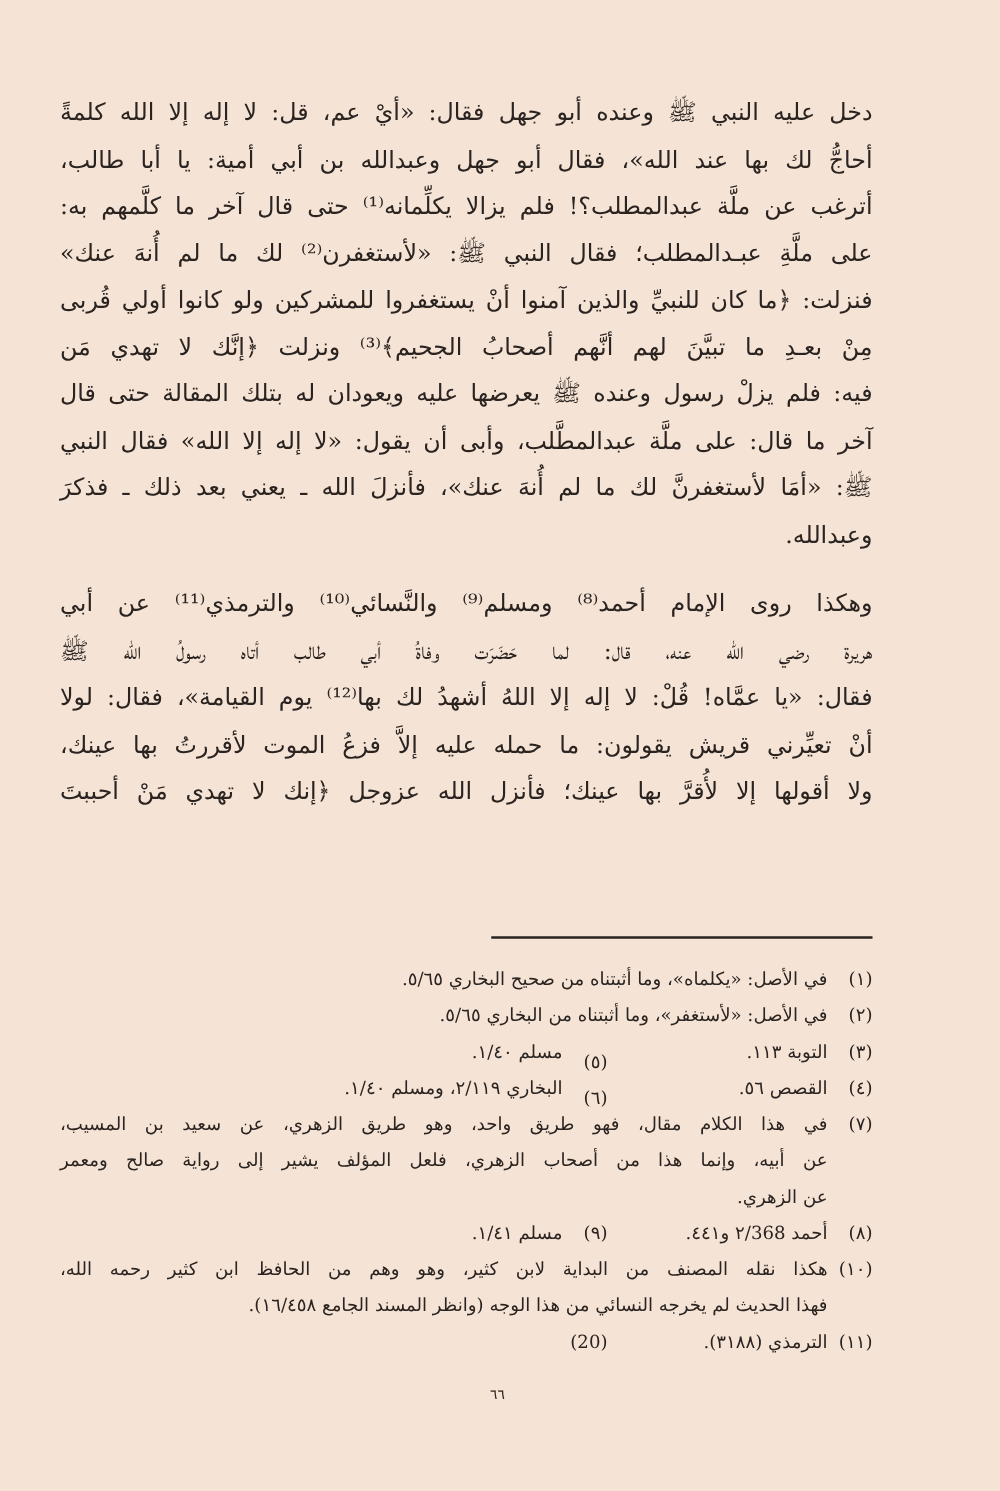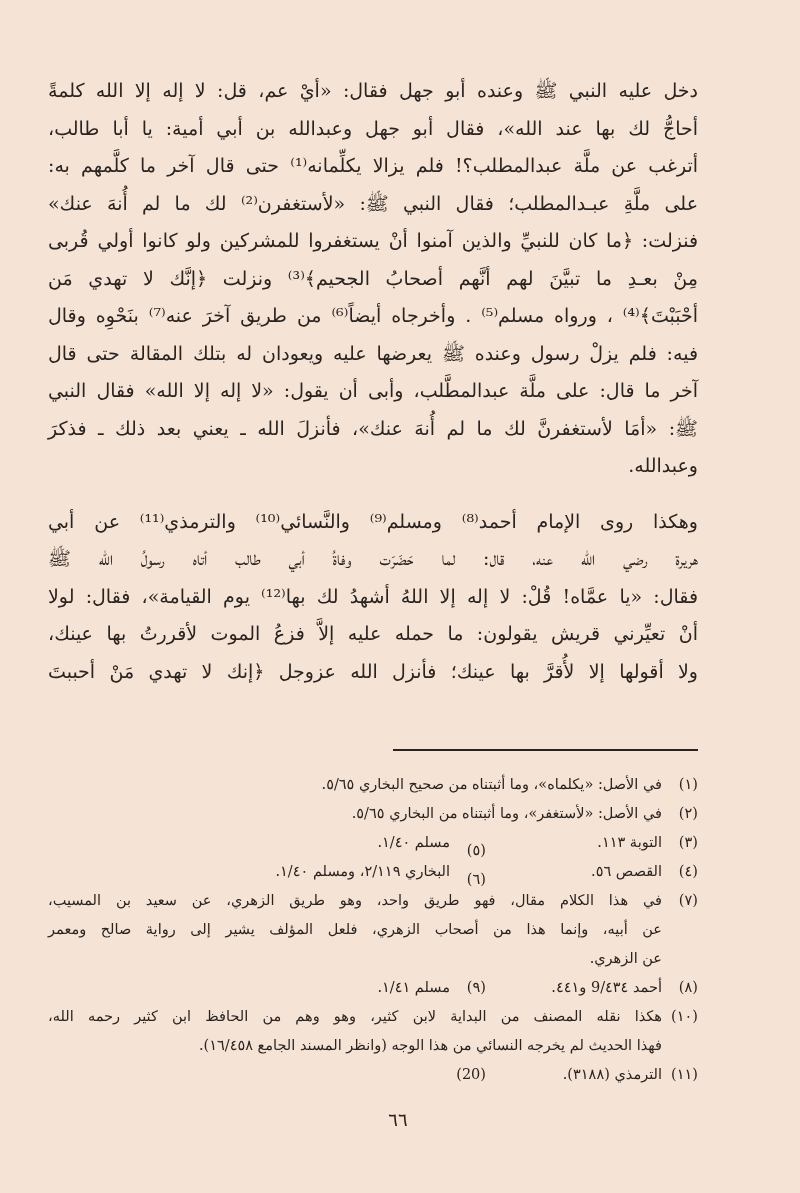--- a/index.html
+++ b/index.html
@@ -110,38 +110,37 @@
     }
     .fn-multi .fn-line.last {
       text-align-last: right;
     }
     .page-number {
       position: absolute;
       top: 1109px;
       left: 0;
       width: 700px;
       text-align: center;
-      font-size: 18px;
+      font-size: 11px;
       direction: rtl;
     }
   </style>
 </head>
 <body>
 
 <div class="page">
 
   <div class="body-text">
     <div>
       <span class="body-line">دخل عليه النبي ﷺ وعنده أبو جهل فقال: «أيْ عم، قل: لا إله إلا الله كلمةً</span>
       <span class="body-line">أحاجُّ لك بها عند الله»، فقال أبو جهل وعبدالله بن أبي أمية: يا أبا طالب،</span>
       <span class="body-line">أترغب عن ملَّة عبدالمطلب؟! فلم يزالا يكلِّمانه⁽¹⁾ حتى قال آخر ما كلَّمهم به:</span>
       <span class="body-line">على ملَّةِ عبـدالمطلب؛ فقال النبي ﷺ: «لأستغفرن⁽²⁾ لك ما لم أُنهَ عنك»</span>
       <span class="body-line">فنزلت: ﴿ما كان للنبيِّ والذين آمنوا أنْ يستغفروا للمشركين ولو كانوا أولي قُربى</span>
       <span class="body-line">مِنْ بعـدِ ما تبيَّنَ لهم أنَّهم أصحابُ الجحيم﴾⁽³⁾ ونزلت ﴿إنَّك لا تهدي مَن</span>
-      <span class="body-line">أحْبَبْتَ﴾⁽⁴⁾ ، ورواه مسلم⁽⁵⁾ . وأخرجاه أيضاً⁽⁶⁾ من طريق آخرَ عنه⁽⁷⁾ بنَحْوِه وقال</span>
       <span class="body-line">فيه: فلم يزلْ رسول وعنده ﷺ يعرضها عليه ويعودان له بتلك المقالة حتى قال</span>
       <span class="body-line">آخر ما قال: على ملَّة عبدالمطَّلب، وأبى أن يقول: «لا إله إلا الله» فقال النبي</span>
       <span class="body-line">ﷺ: «أمَا لأستغفرنَّ لك ما لم أُنهَ عنك»، فأنزلَ الله ـ يعني بعد ذلك ـ فذكرَ</span>
       <span class="body-line last">وعبدالله.</span>
     </div>
     <div class="para-gap"></div>
     <div>
       <span class="body-line">وهكذا روى الإمام أحمد⁽⁸⁾ ومسلم⁽⁹⁾ والنَّسائي⁽¹⁰⁾ والترمذي⁽¹¹⁾ عن أبي</span>
       <span class="body-line">هريرة رضي الله عنه، قال: لما حَضَرَت وفاةُ أبي طالب أتاه رسولُ الله ﷺ</span>
       <span class="body-line">فقال: «يا عمَّاه! قُلْ: لا إله إلا اللهُ أشهدُ لك بها⁽¹²⁾ يوم القيامة»، فقال: لولا</span>
@@ -185,21 +184,21 @@
       <span class="fn-num">(٧)</span>
       <span class="fn-lines">
         <span class="fn-line">في هذا الكلام مقال، فهو طريق واحد، وهو طريق الزهري، عن سعيد بن المسيب،</span>
         <span class="fn-line">عن أبيه، وإنما هذا من أصحاب الزهري، فلعل المؤلف يشير إلى رواية صالح ومعمر</span>
         <span class="fn-line last">عن الزهري.</span>
       </span>
     </div>
     <div class="fn-row">
       <span class="fn-col first">
         <span class="fn-num">(٨)</span>
-        <span class="fn-text">أحمد 9/٤٣٤ و٤٤١.</span>
+        <span class="fn-text">أحمد ٢/368 و٤٤١.</span>
       </span>
       <span class="fn-col">
         <span class="fn-num">(٩)</span>
         <span class="fn-text">مسلم ١/٤١.</span>
       </span>
     </div>
     <div class="fn-multi">
       <span class="fn-num">(١٠)</span>
       <span class="fn-lines">
         <span class="fn-line">هكذا نقله المصنف من البداية لابن كثير، وهو وهم من الحافظ ابن كثير رحمه الله،</span>

